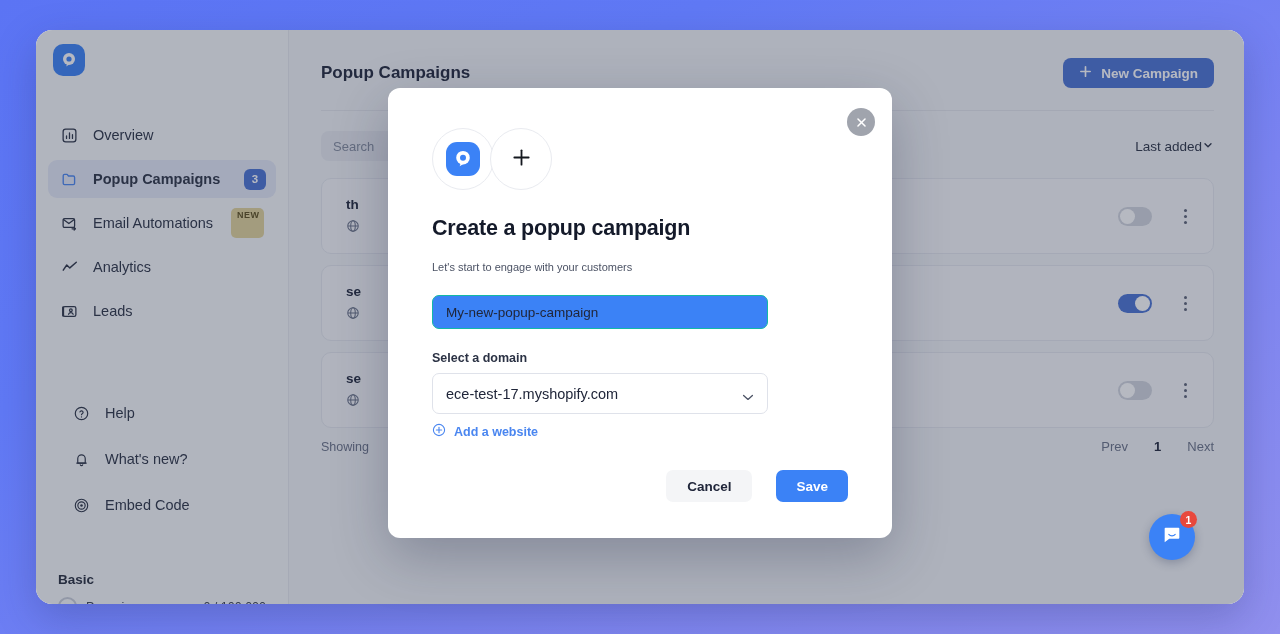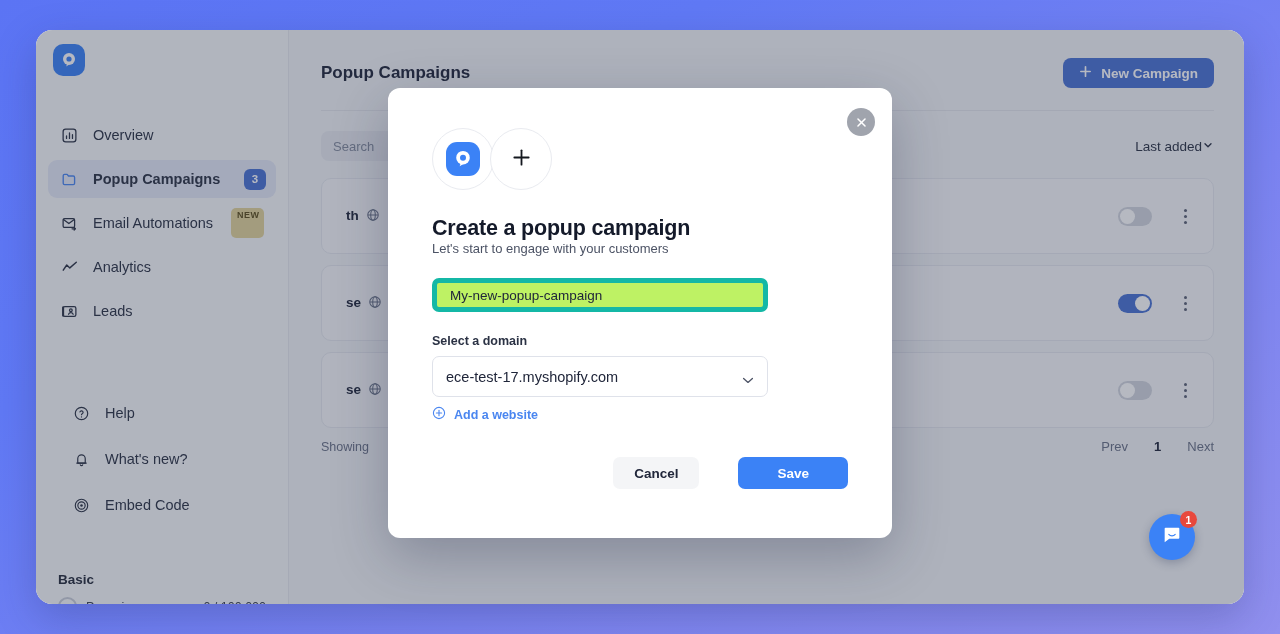--- a/index.html
+++ b/index.html
@@ -148,21 +148,21 @@
   .campaign-card {
     height: 76px;
     background: #f7f8fa;
     border: 1px solid #e5e7ee;
     border-radius: 10px;
     margin-bottom: 11px;
     display: flex; align-items: center;
     padding: 0 22px 0 24px;
     position: relative;
   }
-  .card-main { display: flex; flex-direction: row; gap: 7px; min-width: 0; }
+  .card-main { display: flex; flex-direction: column; gap: 7px; min-width: 0; }
   .card-title { font-size: 13.5px; font-weight: 700; color: #20263a; white-space: nowrap; }
   .card-domain { display: flex; align-items: center; gap: 7px; font-size: 12.5px; color: #6a7287; white-space: nowrap; }
 
   .card-right { margin-left: auto; display: flex; align-items: center; gap: 28px; }
   .toggle {
     width: 34px; height: 19px; border-radius: 999px;
     background: #d2d5de; position: relative; flex: none; cursor: pointer;
   }
   .toggle.on { background: #4a72d4; }
   .toggle .knob {
@@ -213,28 +213,28 @@
     display: flex; align-items: center; justify-content: center;
     flex: none;
   }
   .avatar-circle.second { margin-left: -4px; }
   .avatar-inner-logo {
     width: 34px; height: 34px; border-radius: 11px; background: #3b82f6;
     display: flex; align-items: center; justify-content: center;
   }
 
   #modal-title { font-size: 21.5px; font-weight: 700; color: #141a2a; margin-top: 26px; letter-spacing: -.2px; }
-  #modal-sub { font-size: 13px; color: #4c5365; margin-top: 0; }
+  #modal-sub { font-size: 11px; color: #4c5365; margin-top: 20px; }
 
   .field-block { margin-top: 22px; }
   .field-label { font-size: 12.5px; font-weight: 700; color: #2b3244; margin-bottom: 8px; }
   .text-input {
     width: 336px; height: 34px;
-    border: 5px solid #14b8a6; border-radius: 7px;
-    background: #bef264; padding: 0 13px;
+    border: 1px solid #14b8a6; border-radius: 7px;
+    background: #3b82f6; padding: 0 13px;
     font-size: 13.5px; color: #20263a; font-family: inherit;
     outline: none;
   }
   .select-wrap { position: relative; width: 336px; }
   .select-input {
     width: 336px; height: 41px;
     border: 1px solid #dfe2ea; border-radius: 7px;
     background: #fff; padding: 0 13px;
     font-size: 14.5px; color: #20263a; font-family: inherit;
     display: flex; align-items: center; cursor: pointer; text-align: center;
@@ -242,34 +242,34 @@
   .select-chevron { position: absolute; right: 13px; top: 16px; pointer-events: none; }
 
   .add-site {
     display: flex; align-items: center; gap: 8px;
     margin-top: 9px;
     font-size: 12.5px; font-weight: 700; color: #4a86f0;
     cursor: pointer;
   }
 
   .modal-actions {
-    position: absolute; right: 44px; bottom: 49px;
-    display: flex; align-items: center; gap: 16px;
+    position: absolute; right: 44px; bottom: 36px;
+    display: flex; align-items: center; gap: 24px;
   }
   .btn-cancel {
     height: 32px; padding: 0 21px;
     background: #f4f5f7; border: none; border-radius: 7px;
     font-size: 13.5px; font-weight: 700; color: #20263a;
     font-family: inherit; cursor: pointer;
   }
   .btn-save {
-    height: 32px; padding: 0 39px;
+    height: 32px; padding: 0 20px;
     background: #3b82f6; border: none; border-radius: 7px;
     font-size: 13.5px; font-weight: 700; color: #fff;
-    font-family: inherit; cursor: pointer; margin-left: 23px;
+    font-family: inherit; cursor: pointer;
   }
 
   
   #intercom {
     position: absolute; right: 49px; bottom: 44px;
     width: 46px; height: 46px; border-radius: 50%;
     background: #3b82f6;
     display: flex; align-items: center; justify-content: center;
     cursor: pointer; z-index: 70;
     box-shadow: 0 3px 10px rgba(20,30,70,.25);

